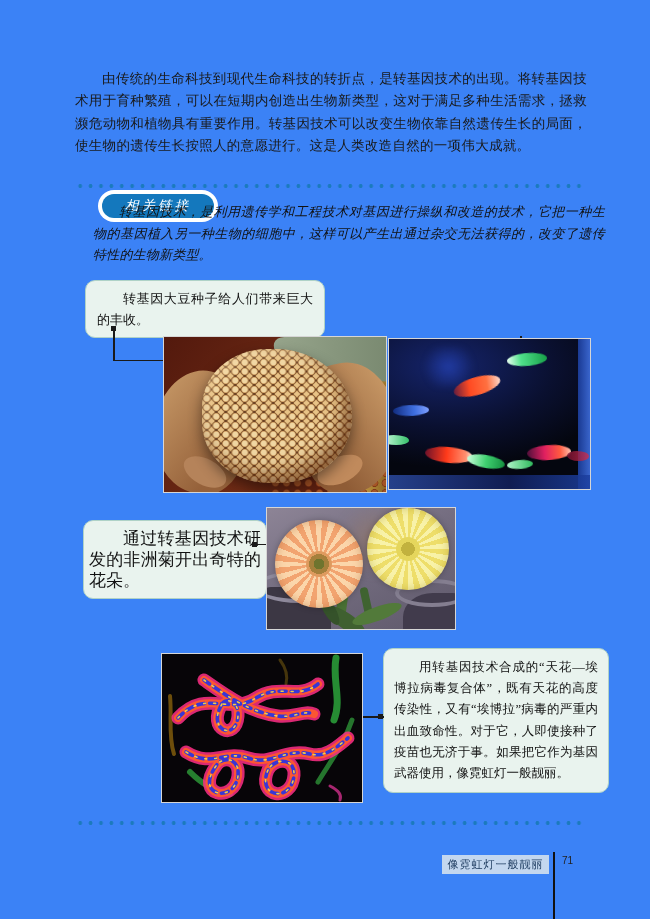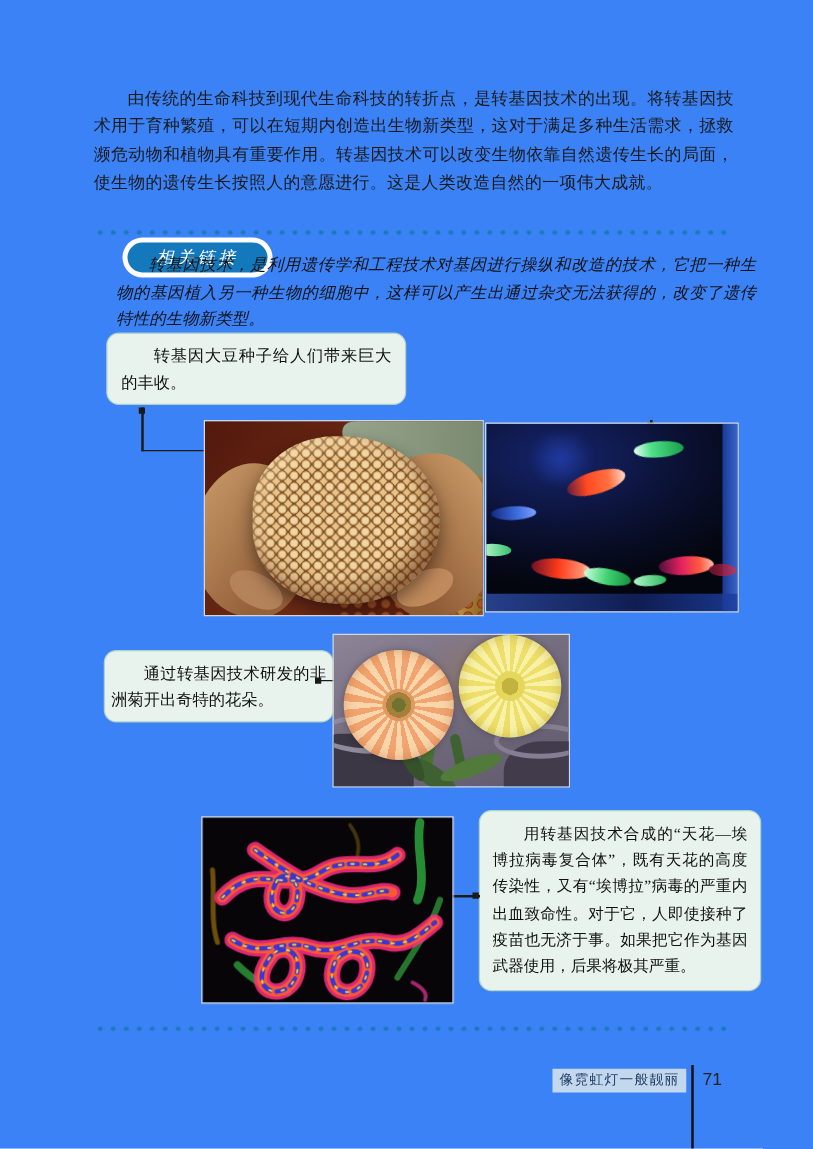--- a/index.html
+++ b/index.html
@@ -13,58 +13,58 @@
   .rule-top{left:75px;top:183px;width:511px;}
   .rule-bottom{left:75px;top:820px;width:511px;}
   .badge{left:102px;top:173px;width:112px;height:24px;background:#1478bd;border-radius:12px;
          box-shadow:0 0 0 4px #fff;color:#fff;font-style:italic;font-weight:normal;
          font-size:13.5px;line-height:24px;text-align:center;letter-spacing:3px;
          font-family:"Liberation Sans",sans-serif;margin-top:21px;}
   .kai{left:93px;top:201px;width:512px;font-size:13px;font-style:italic;line-height:21.5px;
        letter-spacing:.2px;text-align:justify;text-indent:2em;margin:0;color:#111;}
   .callout{background:#e9f3ee;border:1px solid #afd2c7;border-radius:10px;
            font-size:13px;line-height:21px;text-align:justify;text-indent:2em;color:#111;}
-  .c1{left:85px;top:266px;width:216px;padding:7px 11px;}
+  .c1{left:85px;top:280px;width:216px;padding:7px 11px;}
   .c2{left:372px;top:258px;width:214px;padding:6px 11px;}
-  .c3{left:83px;top:520px;width:172px;padding:7px 5px;font-size:13px;}
+  .c3{left:83px;top:520px;width:172px;padding:7px 5px;font-size:17px;}
   .c4{left:383px;top:648px;width:204px;padding:8px 10px;font-size:12.5px;line-height:21.2px;}
   .cline,.csq{background:#1a1a1a;}
   .photo{overflow:hidden;outline:1px solid #d6d6d6;}
   .ph-soy{left:164px;top:337px;width:222px;height:155px;
           background:linear-gradient(125deg,#53190d,#6f2b15 55%,#4a150b);}
   .ph-fish{left:389px;top:339px;width:201px;height:150px;
           background:radial-gradient(120% 90% at 28% 18%,#15246b 0%,#0a1030 45%,#04060f 75%);}
   .ph-flower{left:267px;top:508px;width:188px;height:121px;
           background:linear-gradient(155deg,#8d8496 0%,#746d80 45%,#5f596b 100%);}
   .ph-virus{left:162px;top:654px;width:200px;height:148px;background:#070508;}
   .fish{position:absolute;border-radius:50% 60% 50% 60%;filter:blur(.4px);}
   .petals{position:absolute;border-radius:50%;}
   .footer-label{left:442px;top:855px;width:107px;height:19px;background:#c3d7ef;color:#1c3a5e;
           font-size:11px;line-height:19px;text-align:center;letter-spacing:1px;
           font-family:"Liberation Sans",sans-serif;}
   .footer-line{left:553px;top:852px;width:2px;height:67px;background:#111;}
-  .footer-page{left:562px;top:855px;font-size:14px;color:#222;
+  .footer-page{left:562px;top:855px;font-size:10px;color:#222;
           font-family:"Liberation Sans",sans-serif;}
 </style>
 </head>
 <body>
 
 <div class="page">
 
   <p class="abs intro">由传统的生命科技到现代生命科技的转折点，是转基因技术的出现。将转基因技术用于育种繁殖，可以在短期内创造出生物新类型，这对于满足多种生活需求，拯救濒危动物和植物具有重要作用。转基因技术可以改变生物依靠自然遗传生长的局面，使生物的遗传生长按照人的意愿进行。这是人类改造自然的一项伟大成就。</p>
 
   <div class="abs rule rule-top"></div>
   <div class="abs badge">
     <span>相关链接</span>
   </div>
   <p class="abs kai">转基因技术，是利用遗传学和工程技术对基因进行操纵和改造的技术，它把一种生物的基因植入另一种生物的细胞中，这样可以产生出通过杂交无法获得的，改变了遗传特性的生物新类型。</p>
 
   <div class="abs callout c1">转基因大豆种子给人们带来巨大的丰收。</div>
   <div class="abs callout c3">通过转基因技术研发的非洲菊开出奇特的花朵。</div>
-  <div class="abs callout c4">用转基因技术合成的“天花—埃博拉病毒复合体”，既有天花的高度传染性，又有“埃博拉”病毒的严重内出血致命性。对于它，人即使接种了疫苗也无济于事。如果把它作为基因武器使用，后果将极其严重。</div>
+  <div class="abs callout c4">用转基因技术合成的“天花—埃博拉病毒复合体”，既有天花的高度传染性，又有“埃博拉”病毒的严重内出血致命性。对于它，人即使接种了疫苗也无济于事。如果把它作为基因武器使用，像霓虹灯一般靓丽。</div>
 
   <div class="abs csq" style="left:111px;top:326px;width:5px;height:5px;"></div>
   <div class="abs cline" style="left:113px;top:326px;width:1.5px;height:35px;"></div>
   <div class="abs cline" style="left:113px;top:359.5px;width:52px;height:1.5px;"></div>
   <div class="abs cline" style="left:520px;top:336px;width:1.5px;height:7px;"></div>
   <div class="abs csq" style="left:518px;top:338px;width:5px;height:5px;"></div>
   <div class="abs csq" style="left:252px;top:541.5px;width:5px;height:5px;"></div>
   <div class="abs cline" style="left:255px;top:543.5px;width:13px;height:1.5px;"></div>
   <div class="abs cline" style="left:350px;top:716px;width:34px;height:1.5px;"></div>
   <div class="abs csq" style="left:378px;top:714px;width:5px;height:5px;"></div>

